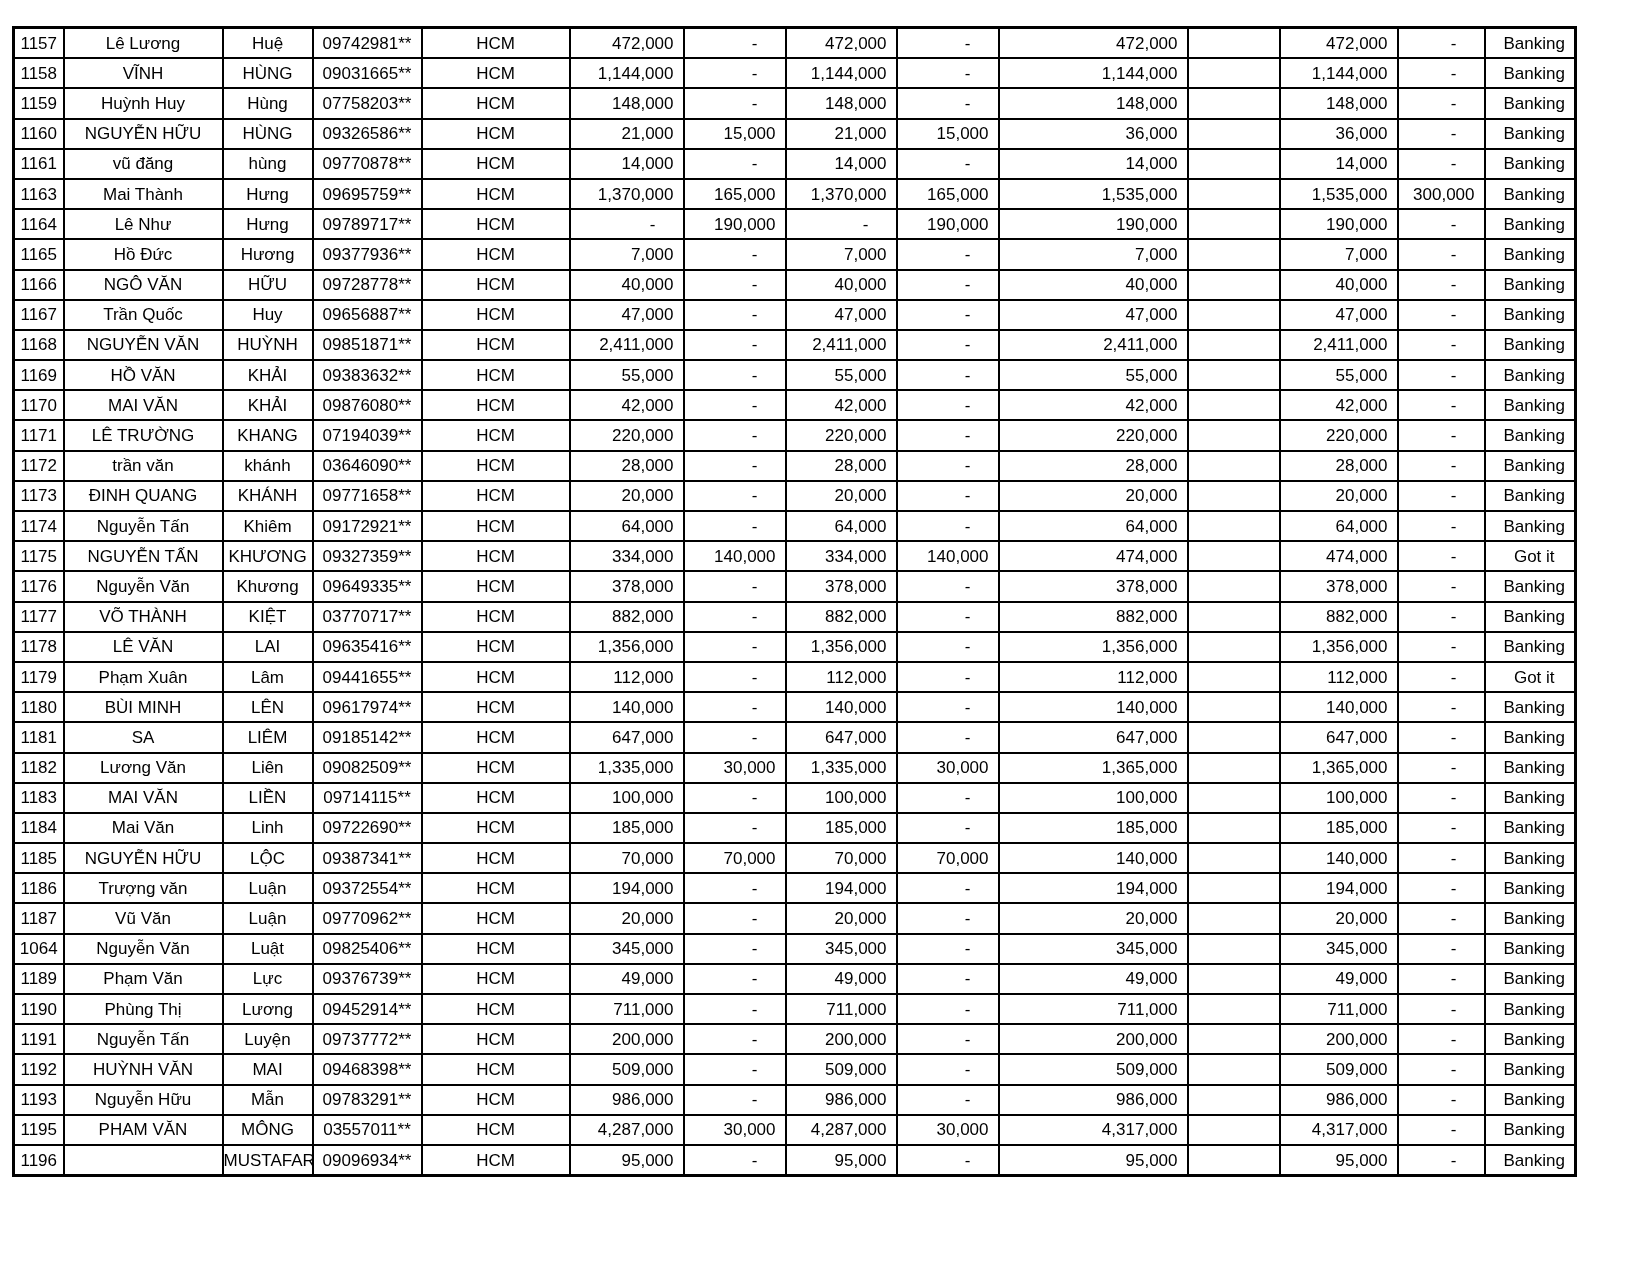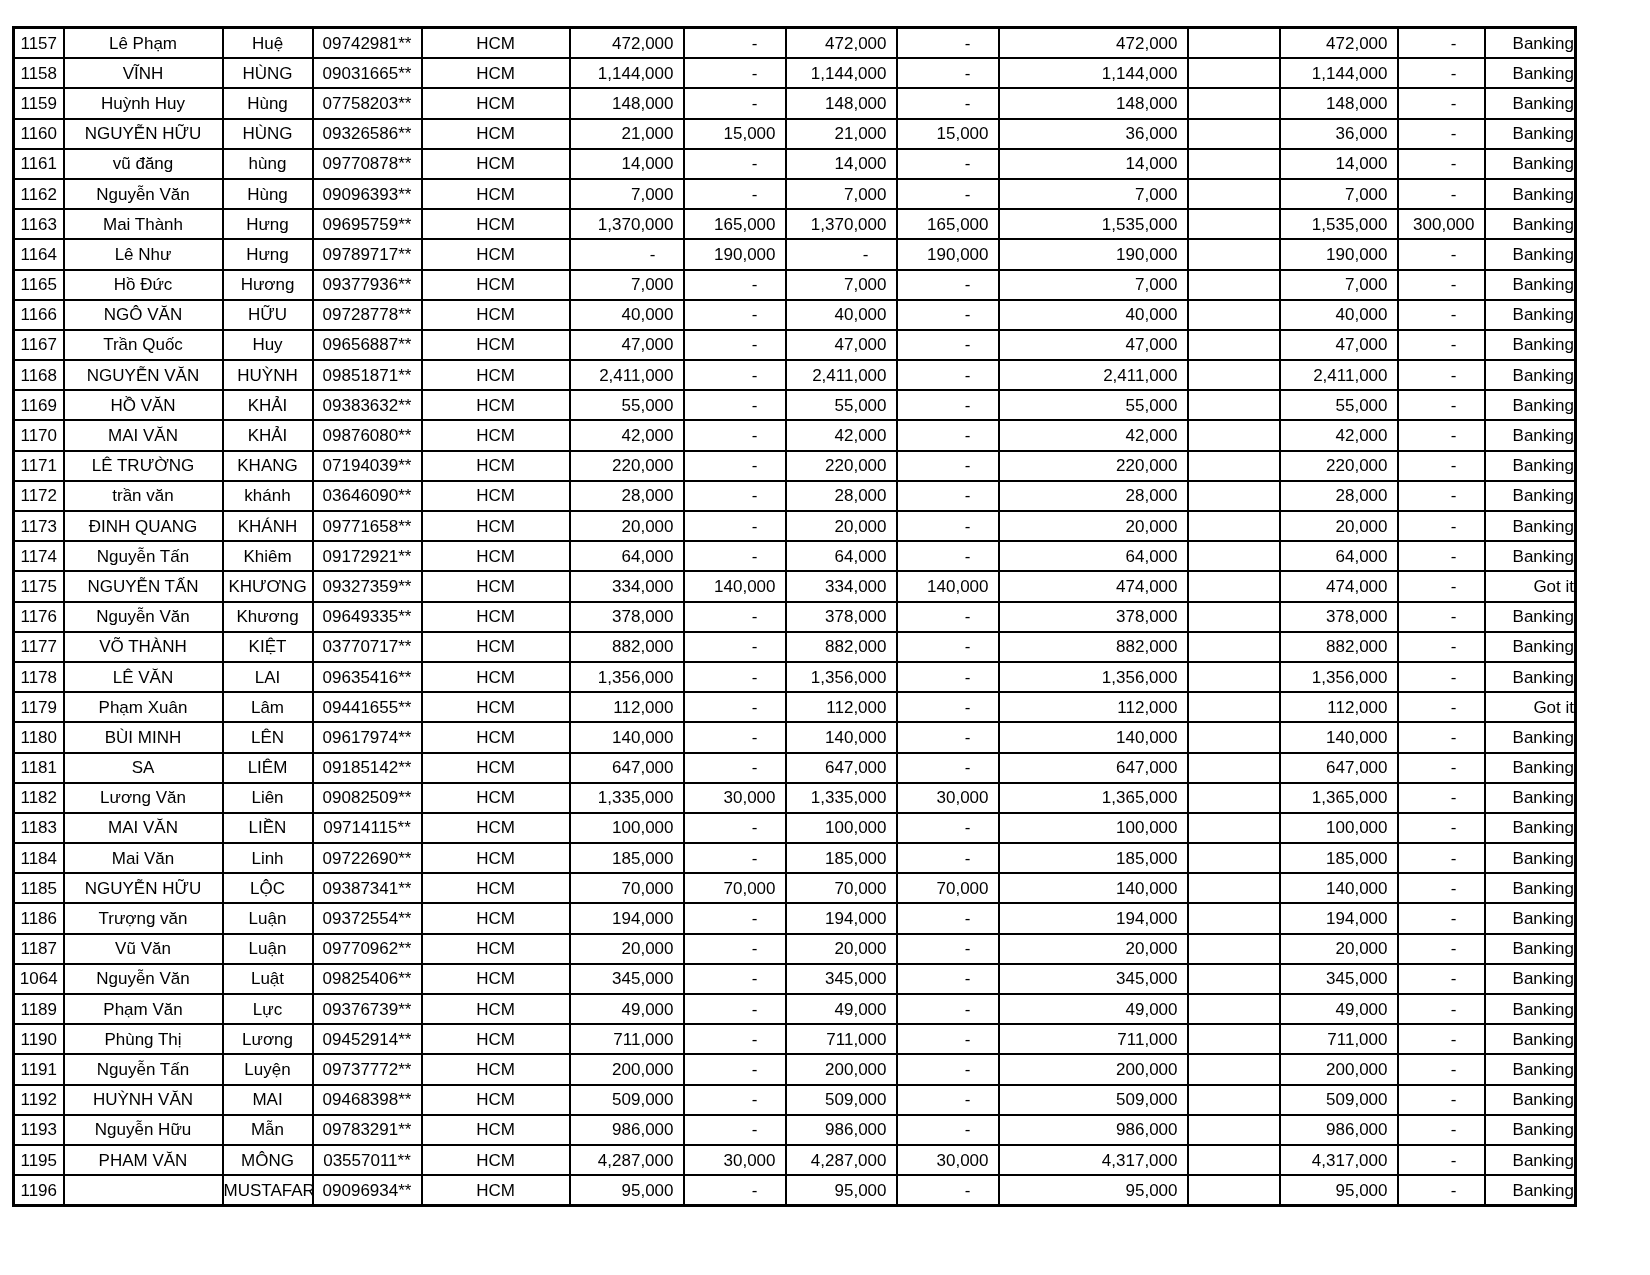--- a/index.html
+++ b/index.html
@@ -35,21 +35,21 @@
     text-align: center;
   }
   table.grid td.c-num {
     text-align: right;
     padding-right: 9px;
   }
   table.grid td.c-num.dash {
     padding-right: 27px;
   }
   table.grid td.c-status {
-    text-align: right;
+    text-align: center;
     padding-left: 9px;
   }
 </style>
 </head>
 <body>
 
 <div class="sheet">
   <table class="grid">
     <colgroup>
       <col style="width:50px">
@@ -63,21 +63,21 @@
       <col style="width:102px">
       <col style="width:189px">
       <col style="width:92px">
       <col style="width:118px">
       <col style="width:87px">
       <col style="width:91px">
     </colgroup>
     <tbody>
         <tr>
           <td>1157</td>
-          <td>Lê Phạm</td>
+          <td>Lê Lương</td>
           <td>Huệ</td>
           <td>09742981**</td>
           <td>HCM</td>
           <td class="c-num">472,000</td>
           <td class="c-num dash">-</td>
           <td class="c-num">472,000</td>
           <td class="c-num dash">-</td>
           <td class="c-num">472,000</td>
           <td></td>
           <td class="c-num">472,000</td>
@@ -142,36 +142,20 @@
           <td class="c-num dash">-</td>
           <td class="c-num">14,000</td>
           <td class="c-num dash">-</td>
           <td class="c-num">14,000</td>
           <td></td>
           <td class="c-num">14,000</td>
           <td class="c-num dash">-</td>
           <td class="c-status">Banking</td>
         </tr>
         <tr>
-          <td>1162</td>
-          <td>Nguyễn Văn</td>
-          <td>Hùng</td>
-          <td>09096393**</td>
-          <td>HCM</td>
-          <td class="c-num">7,000</td>
-          <td class="c-num dash">-</td>
-          <td class="c-num">7,000</td>
-          <td class="c-num dash">-</td>
-          <td class="c-num">7,000</td>
-          <td></td>
-          <td class="c-num">7,000</td>
-          <td class="c-num dash">-</td>
-          <td class="c-status">Banking</td>
-        </tr>
-        <tr>
           <td>1163</td>
           <td>Mai Thành</td>
           <td>Hưng</td>
           <td>09695759**</td>
           <td>HCM</td>
           <td class="c-num">1,370,000</td>
           <td class="c-num">165,000</td>
           <td class="c-num">1,370,000</td>
           <td class="c-num">165,000</td>
           <td class="c-num">1,535,000</td>

